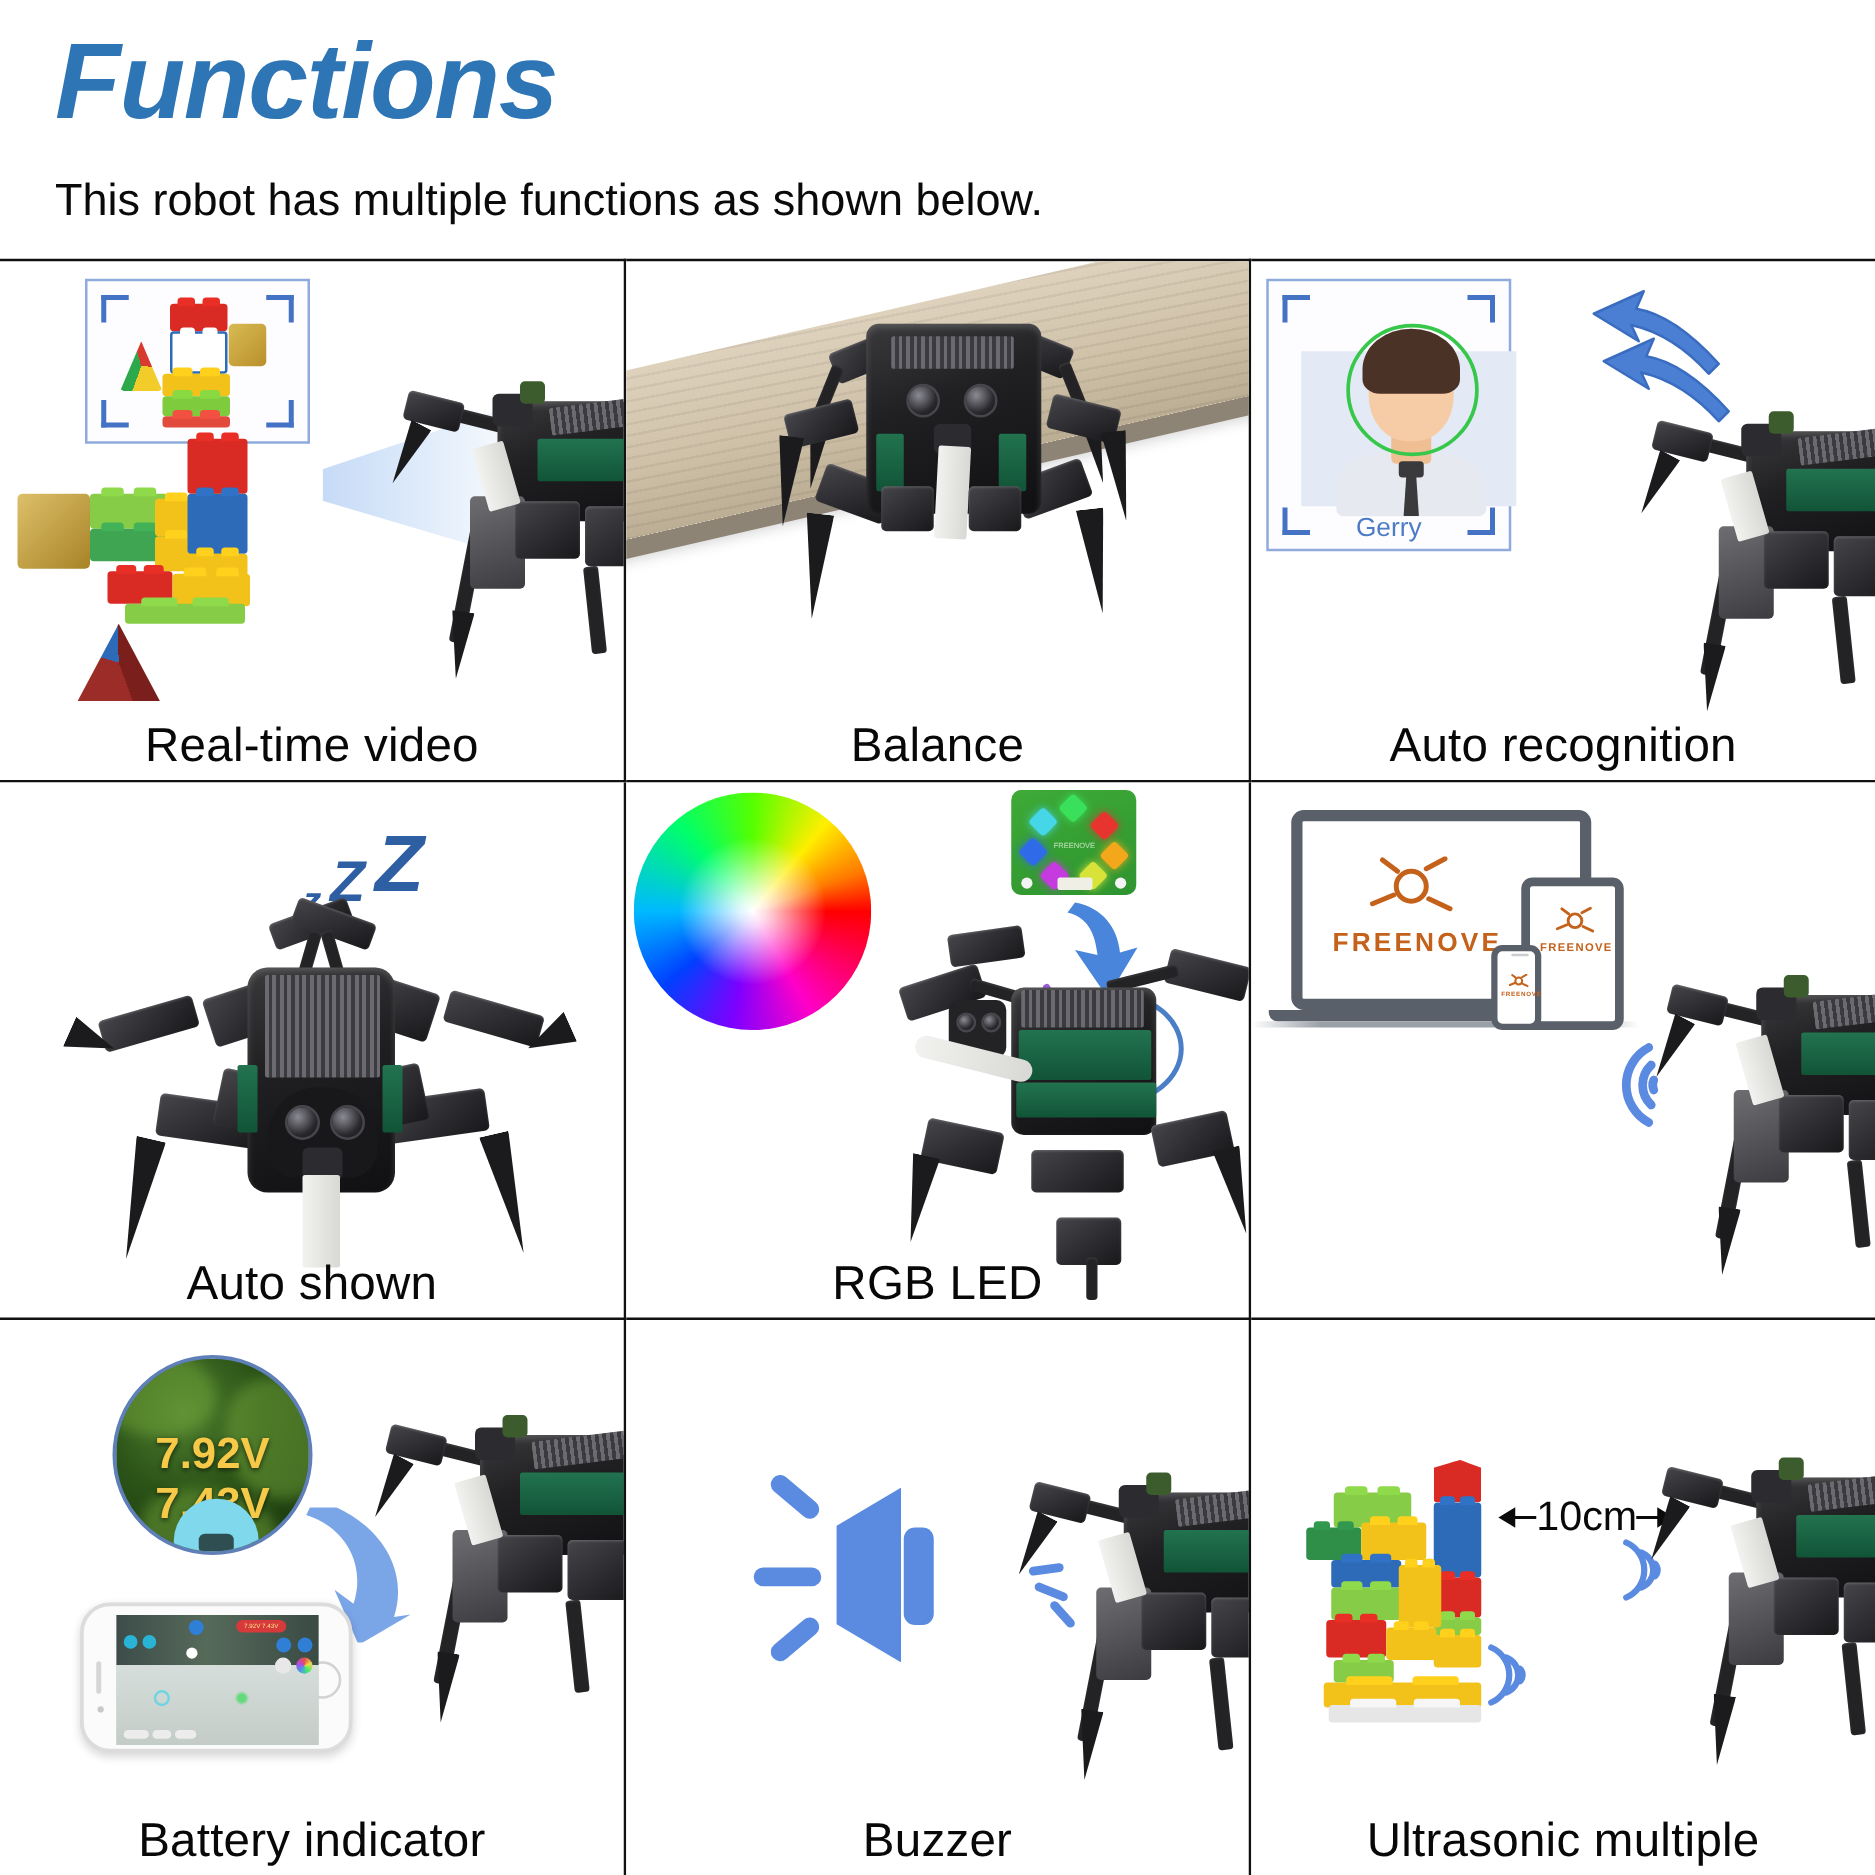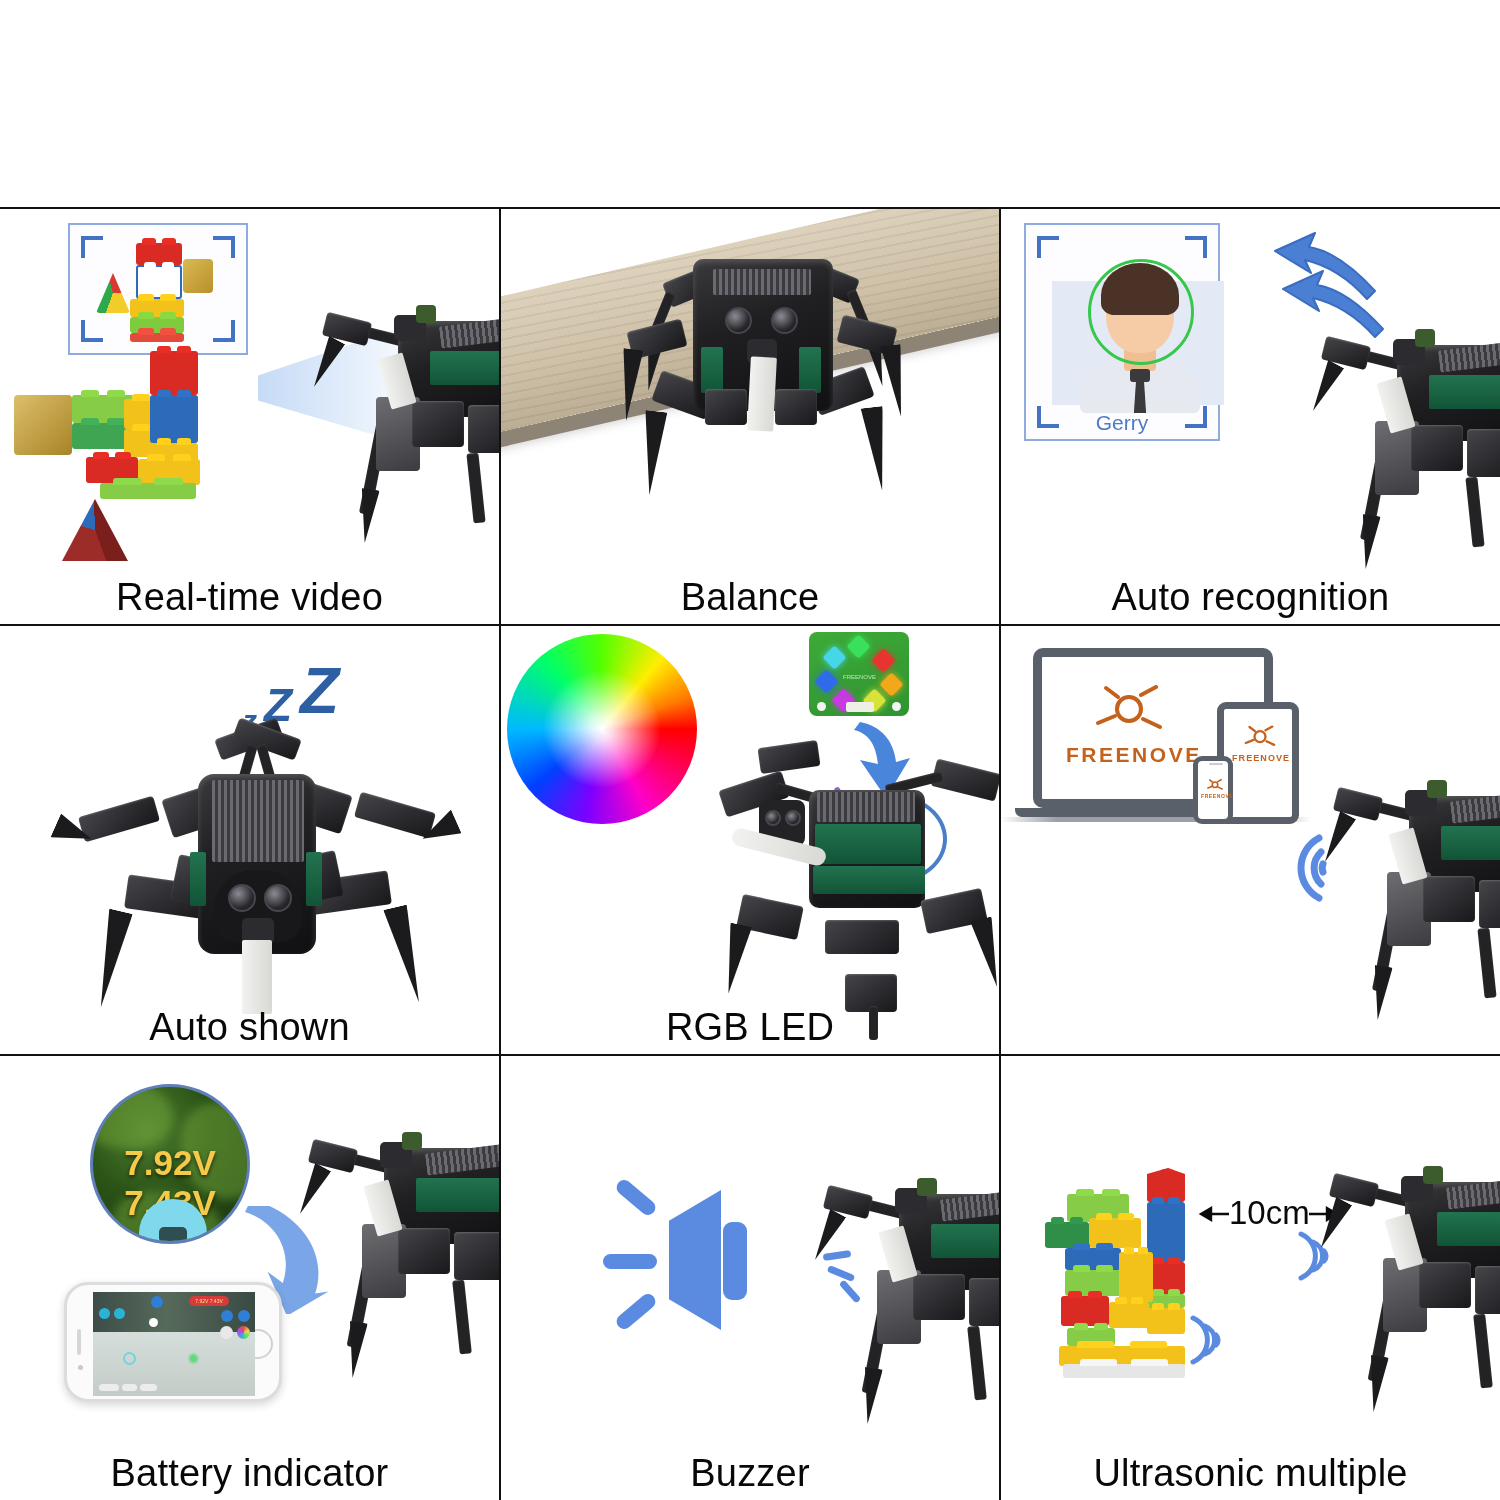--- a/index.html
+++ b/index.html
@@ -243,20 +243,22 @@
   
   .sonar { position: absolute; }
   .dim-label { position: absolute; color: #090909; font-size: 33px; }
   .dim-arrow { position: absolute; }
 </style>
 </head>
 <body>
 
 <div class="page">
 
+  <div class="page-title">Functions</div>
+  <div class="page-subtitle">This robot has multiple functions as shown below.</div>
 
   <div class="grid">
 
     <div class="cell bt br bb">
       <div class="cell-art">
 
         <div class="vf" style="left:68px;top:14px;width:180px;height:132px;">
           <span class="bracket tl"></span>
           <span class="bracket tr"></span>
           <span class="bracket bl"></span>
@@ -348,21 +350,21 @@
           <div class="r-servo" style="left:84px;top:160px;width:42px;height:36px;"></div>
           <div class="r-servo" style="right:84px;top:160px;width:42px;height:36px;"></div>
         </div>
       </div>
       <div class="caption">Balance</div>
     </div>
 
     <div class="cell bt bb">
       <div class="cell-art">
 
-        <div class="vf" style="left:23px;top:14px;width:196px;height:218px;">
+        <div class="vf" style="left:12px;top:14px;width:196px;height:218px;">
           <span class="bracket tl"></span>
           <span class="bracket tr"></span>
           <span class="bracket bl"></span>
           <span class="bracket br"></span>
 
           <div class="avatar-bg" style="left:26px;top:56px;width:172px;height:124px;"></div>
           <div>
             <div class="avatar-shirt" style="left:54px;top:136px;width:120px;height:52px;"></div>
             <div class="avatar-neck" style="left:98px;top:116px;width:32px;height:30px;"></div>
             <div class="avatar-head" style="left:80px;top:48px;width:68px;height:80px;"></div>

